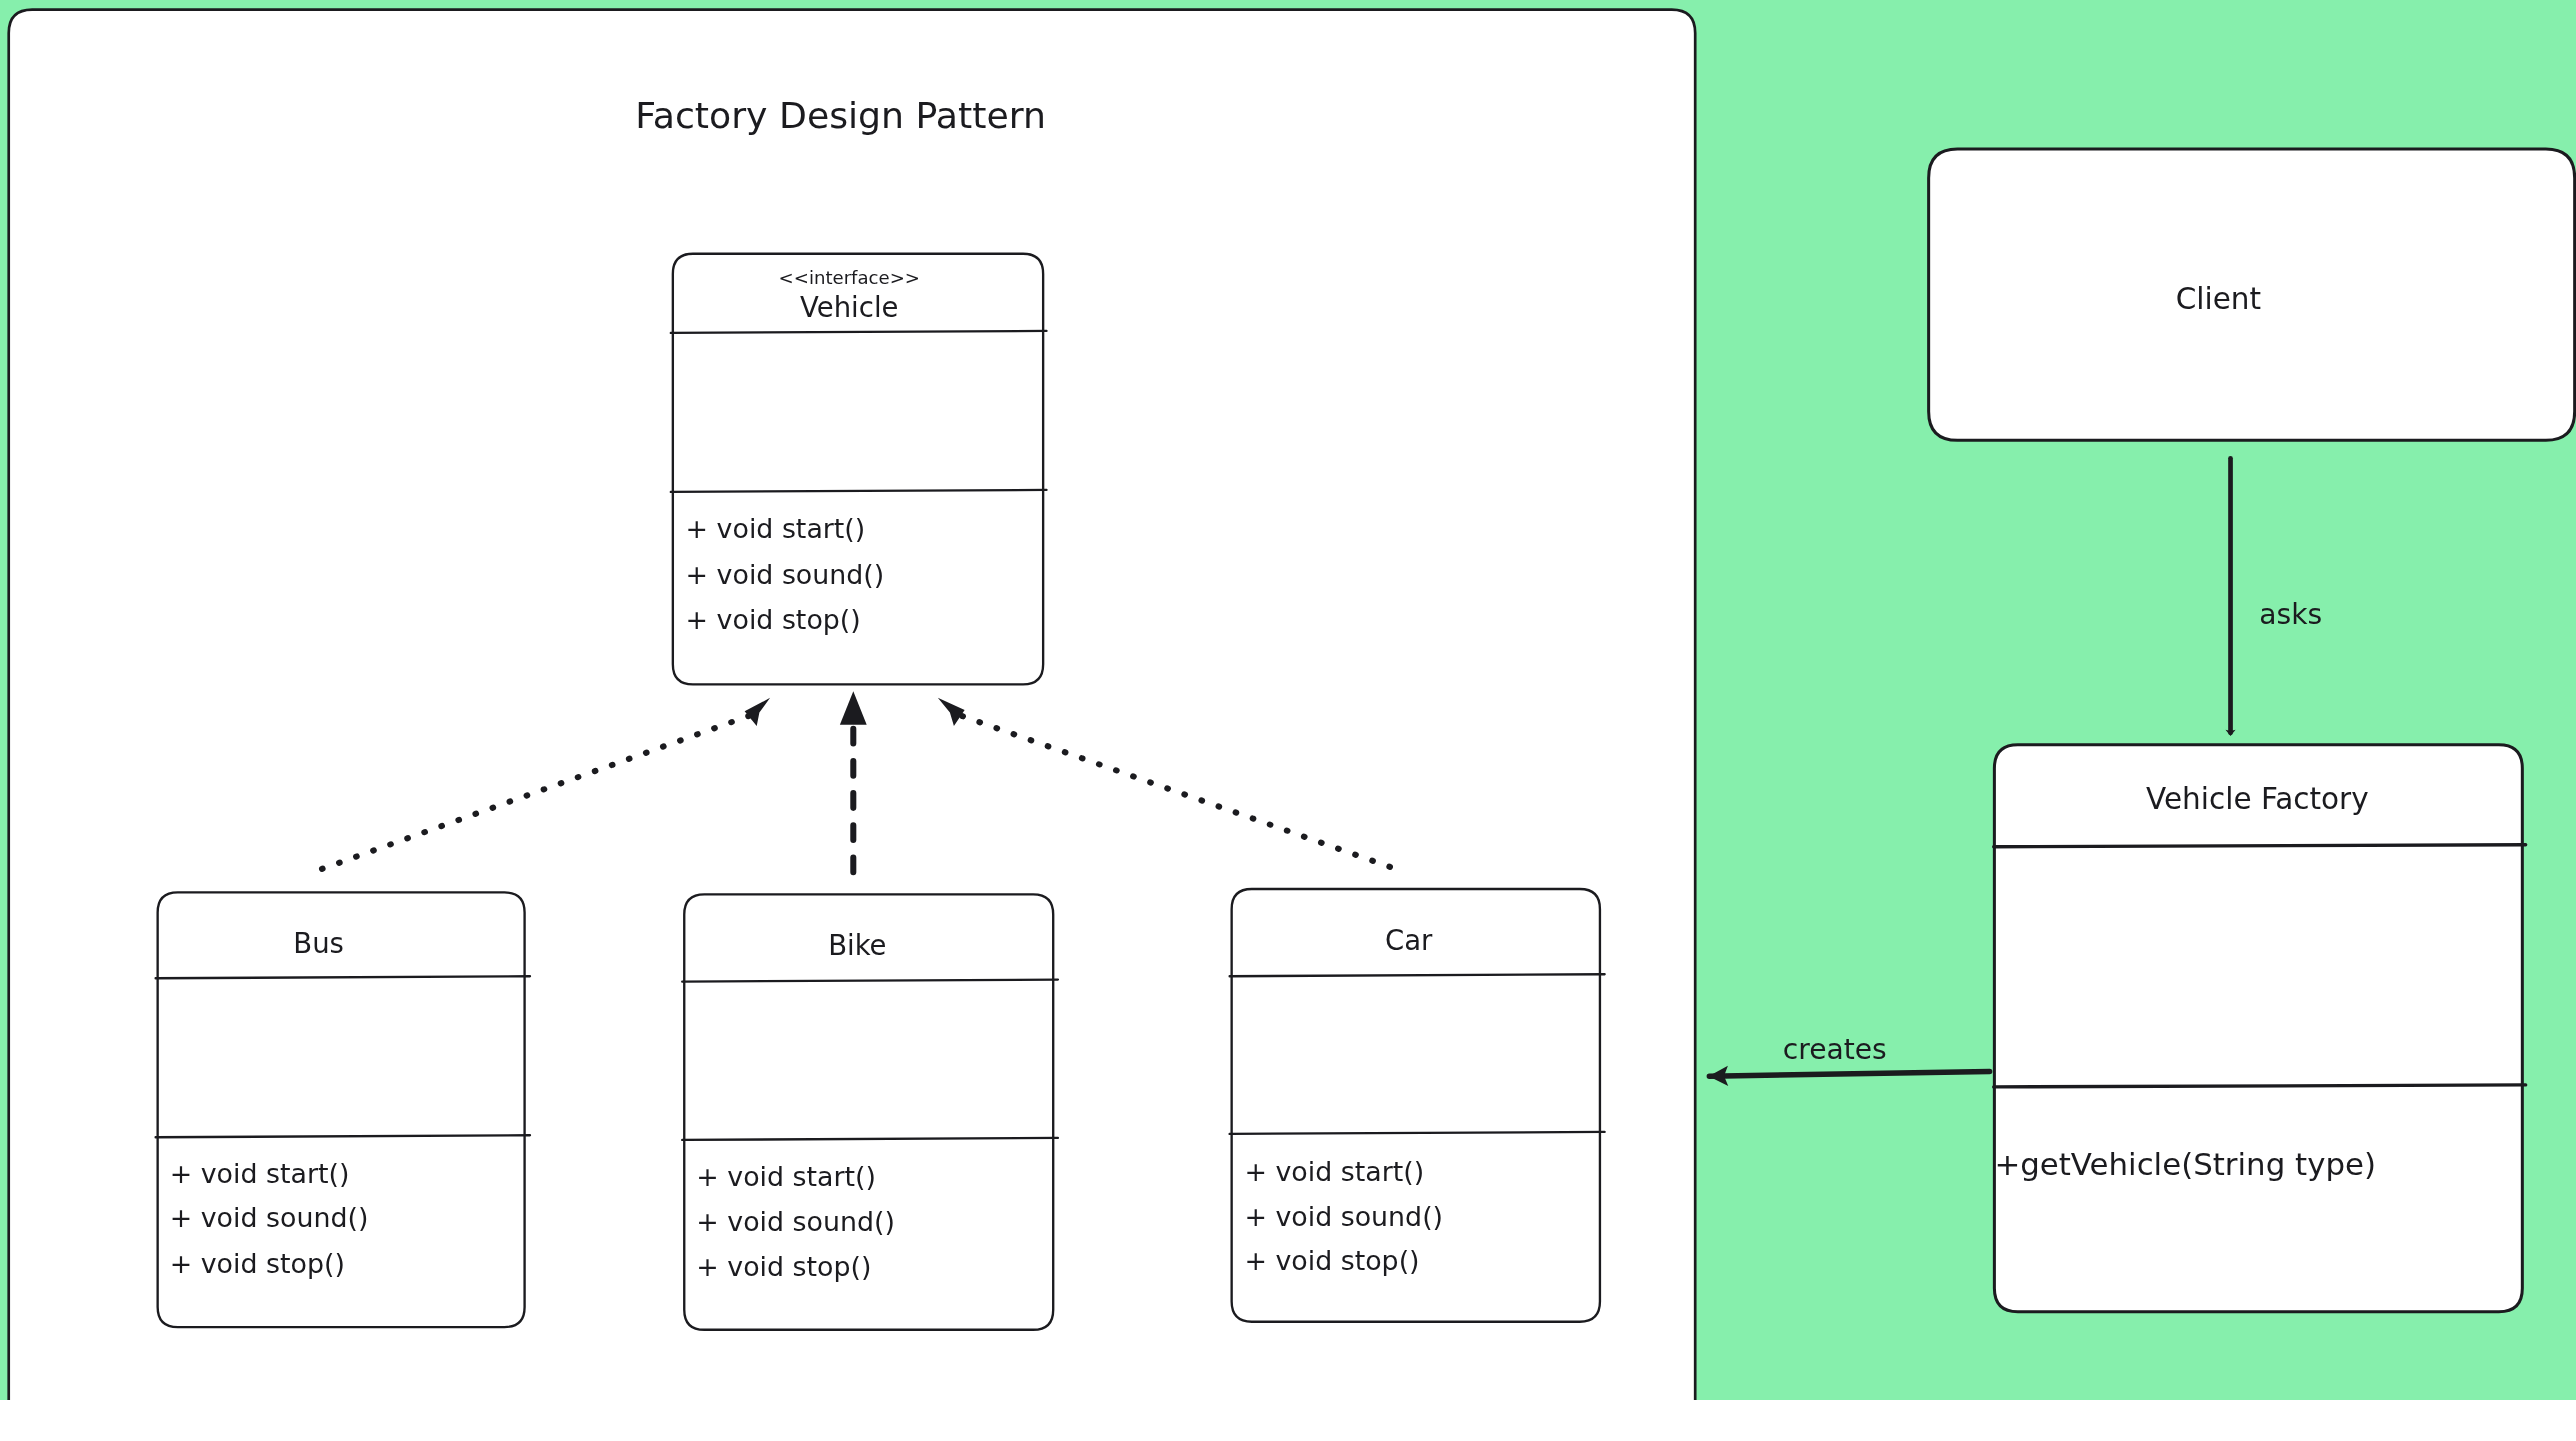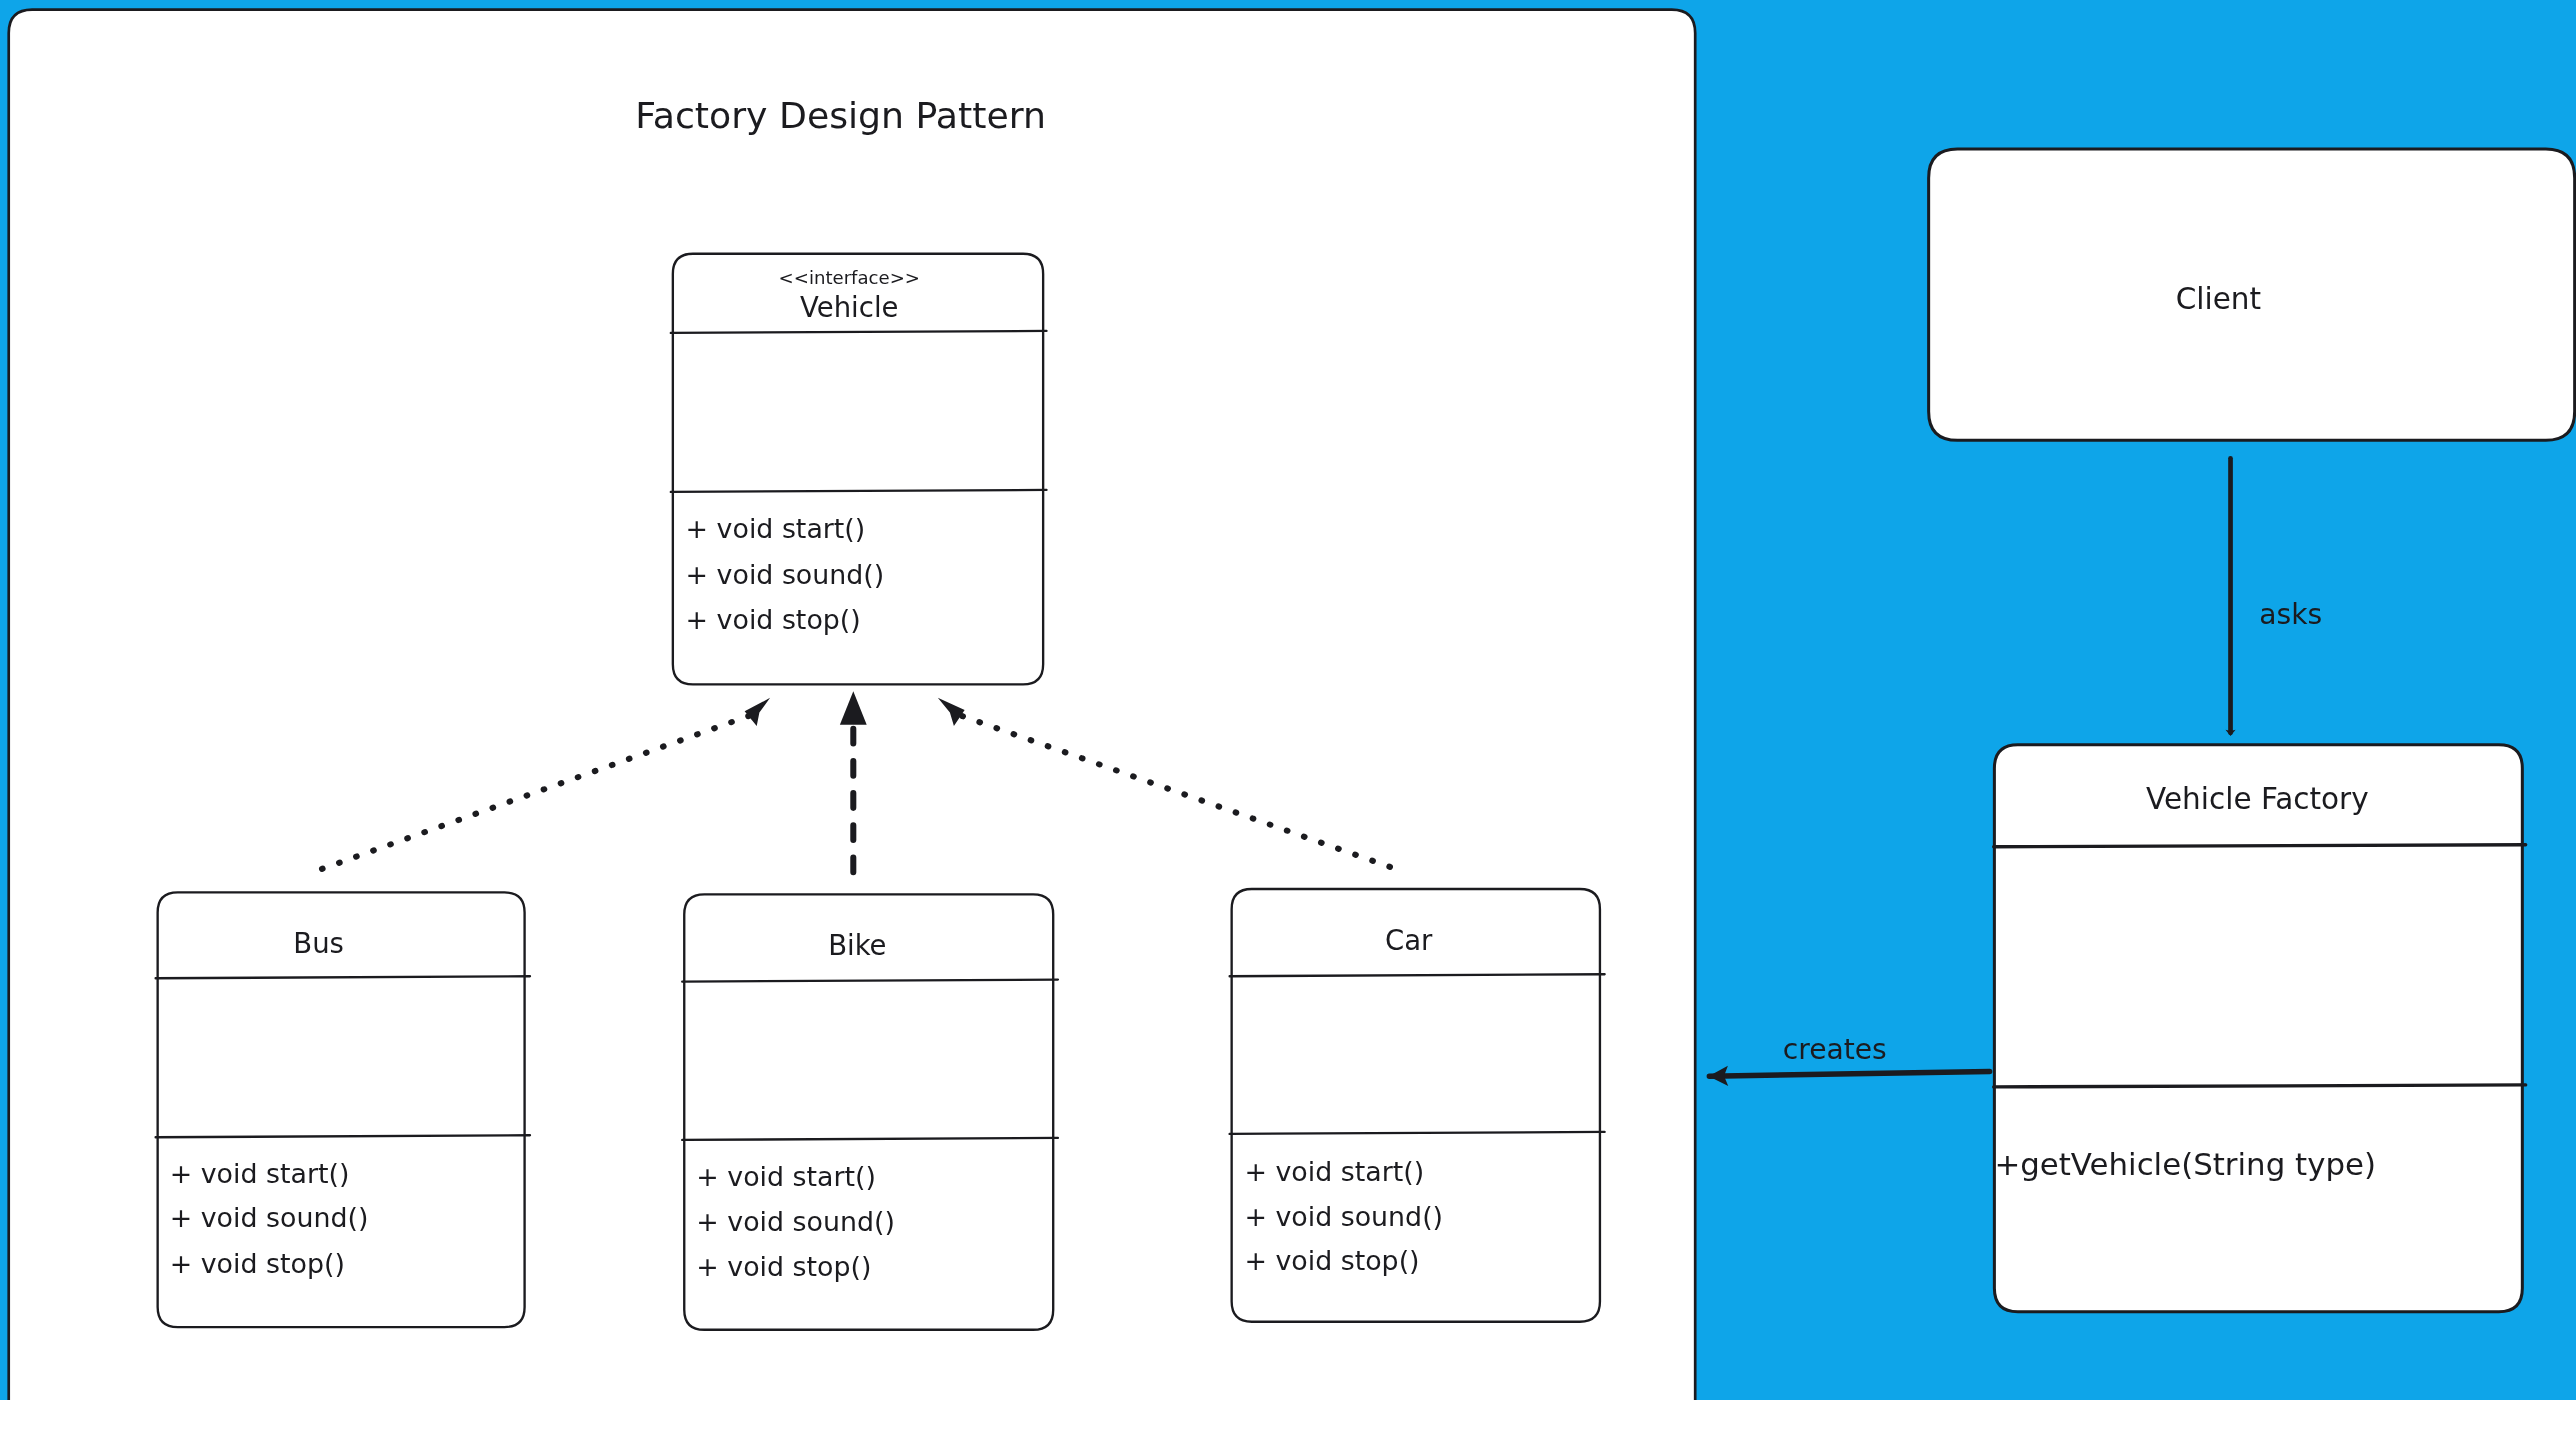--- a/index.html
+++ b/index.html
@@ -7,21 +7,21 @@
     padding: 0;
     background: #ffffff;
   }
   body {
     font-family: "DejaVu Sans", sans-serif;
   }
   #stage {
     position: relative;
     width: 2576px;
     height: 1400px;
-    background: #0ea5e9;
+    background: #86efac;
     overflow: hidden;
   }
   svg#diagram {
     position: absolute;
     left: 0;
     top: 0;
     width: 2576px;
     height: 1442px;
     display: block;
   }

